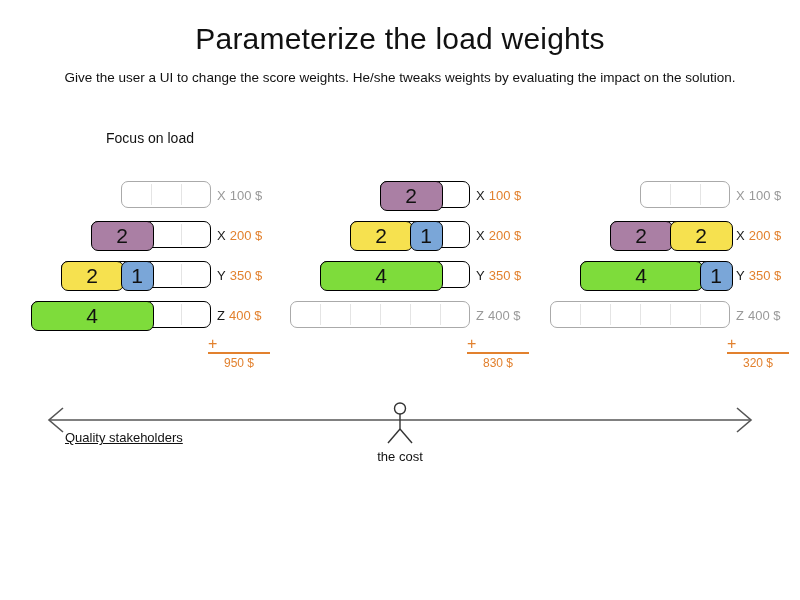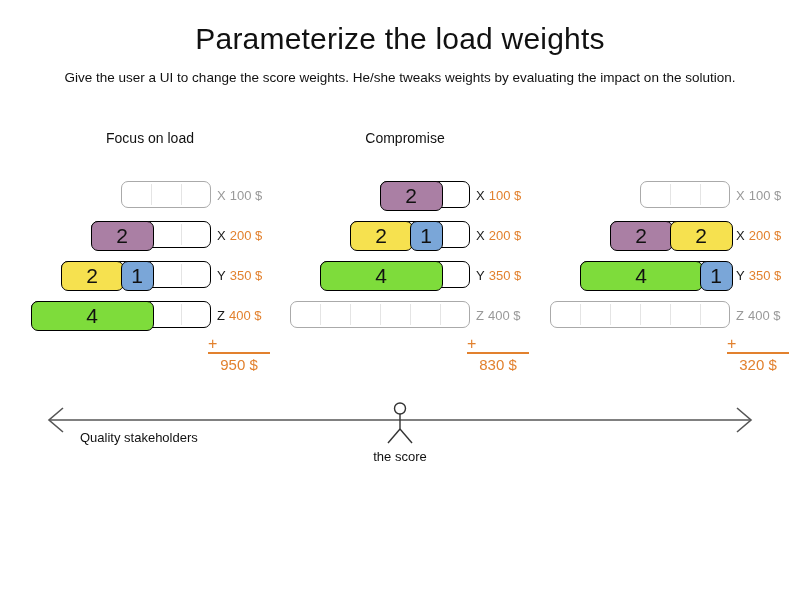--- a/index.html
+++ b/index.html
@@ -29,38 +29,37 @@
     position:absolute; top:-1.5px; height:30px; box-sizing:border-box;
     border:1.6px solid #000; border-radius:7px;
     display:flex; align-items:center; justify-content:center;
     font-size:21px; color:#111;
   }
   .row-label { position:absolute; font-size:13px; white-space:nowrap; }
   .row-label .letter { margin-right:4px; }
   .total { position:absolute; width:62px; top:337px; }
   .total .plus { position:absolute; left:0; top:-2px; font-size:16px; }
   .total .sumline { position:absolute; left:0; top:15px; width:62px; height:0; border-top:2px solid; }
-  .total .tvalue { position:absolute; left:0; top:19px; width:62px; text-align:center; font-size:15px; white-space:nowrap; }
+  .total .tvalue { position:absolute; left:0; top:19px; width:62px; text-align:center; font-size:12px; white-space:nowrap; }
   .axis-svg { position:absolute; left:0; top:390px; }
   .axis-label { position:absolute; font-size:13px; white-space:nowrap; }
-  .axis-label.left { left:80px; top:430px; }
+  .axis-label.left { left:65px; top:430px;text-decoration:underline; }
   .axis-label.right { right:70px; top:430px; text-align:right; }
   .axis-label.center1 { left:0; width:800px; text-align:center; top:449px; }
   .axis-label.center2 { left:0; width:800px; text-align:center; top:466px; }
 </style>
 </head>
 <body>
 
 <div class="canvas">
 
   <h1 class="title">Parameterize the load weights</h1>
   <p class="subtitle">Give the user a UI to change the score weights. He/she tweaks weights by evaluating the impact on the solution.</p>
 
   <div class="col-heading" style="left:40px">Focus on load</div>
-  <div class="col-heading" style="left:295px">Compromise</div>
 
   <div id="tracks">
       <div class="track empty" style="left: 121px; top: 181px; width: 90px; height: 27px;">
         <div class="sep" style="left: 29px;"></div>
         <div class="sep" style="left: 59px;"></div>
       </div>
       <div class="row-label" style="left: 217px; top: 188px;"><span class="letter" style="color: rgb(153, 153, 153);">X</span><span style="color: rgb(153, 153, 153);">100 $</span></div>
       <div class="track active" style="left: 91px; top: 221px; width: 120px; height: 27px;">
         <div class="sep" style="left: 29px;"></div>
         <div class="sep" style="left: 59px;"></div>
@@ -170,15 +169,15 @@
     <polyline points="737,18 751,30 737,42" fill="none" stroke="#555555" stroke-width="1.6"></polyline>
     <g>
       <circle cx="400" cy="18.5" r="5.5" fill="#ffffff" stroke="#333333" stroke-width="1.4"></circle>
       <line x1="400" y1="24" x2="400" y2="39" stroke="#333333" stroke-width="1.4"></line>
       <line x1="400" y1="39" x2="388" y2="53" stroke="#333333" stroke-width="1.4"></line>
       <line x1="400" y1="39" x2="412" y2="53" stroke="#333333" stroke-width="1.4"></line>
     </g>
   </svg>
 
   <div class="axis-label left">Quality stakeholders</div>
-  <div class="axis-label center1">the score</div>
+  <div class="axis-label center1">the cost</div>
 
 </div>
 
 </body></html>

